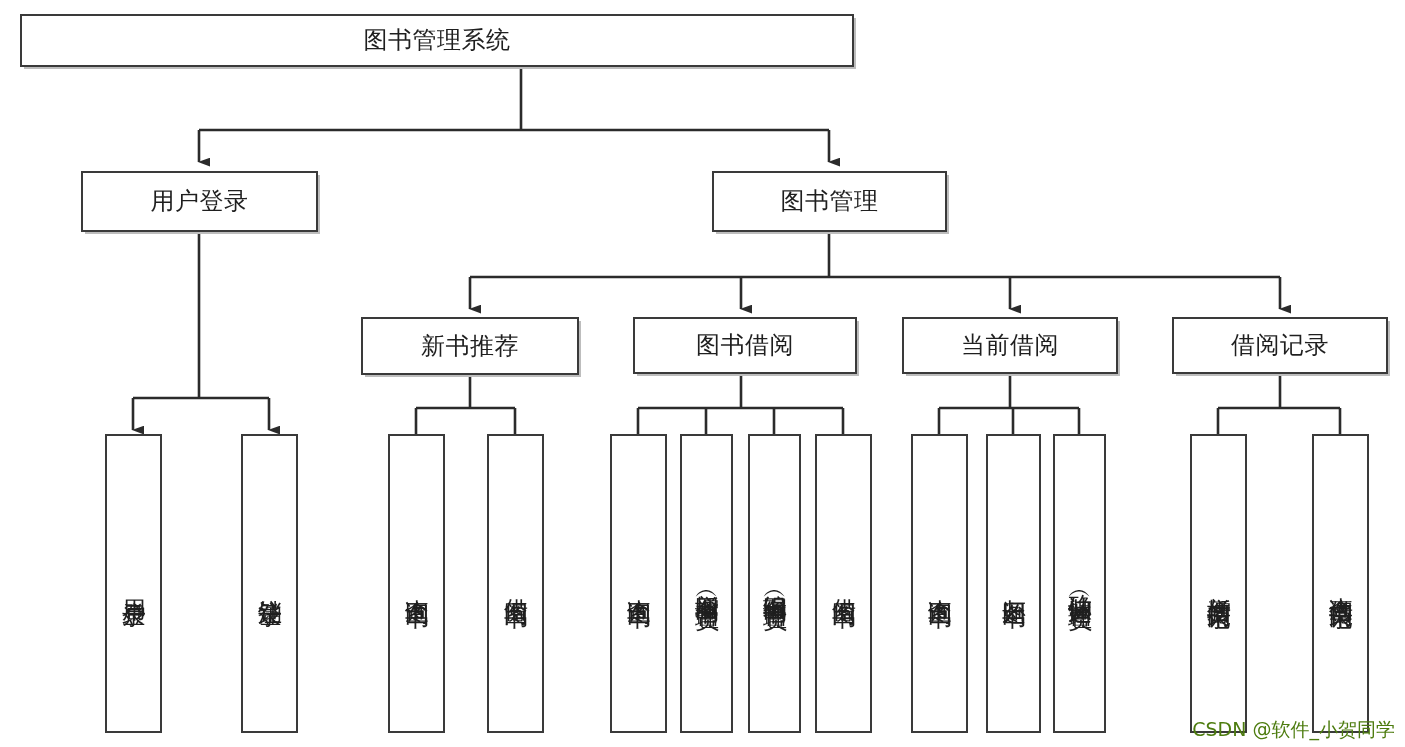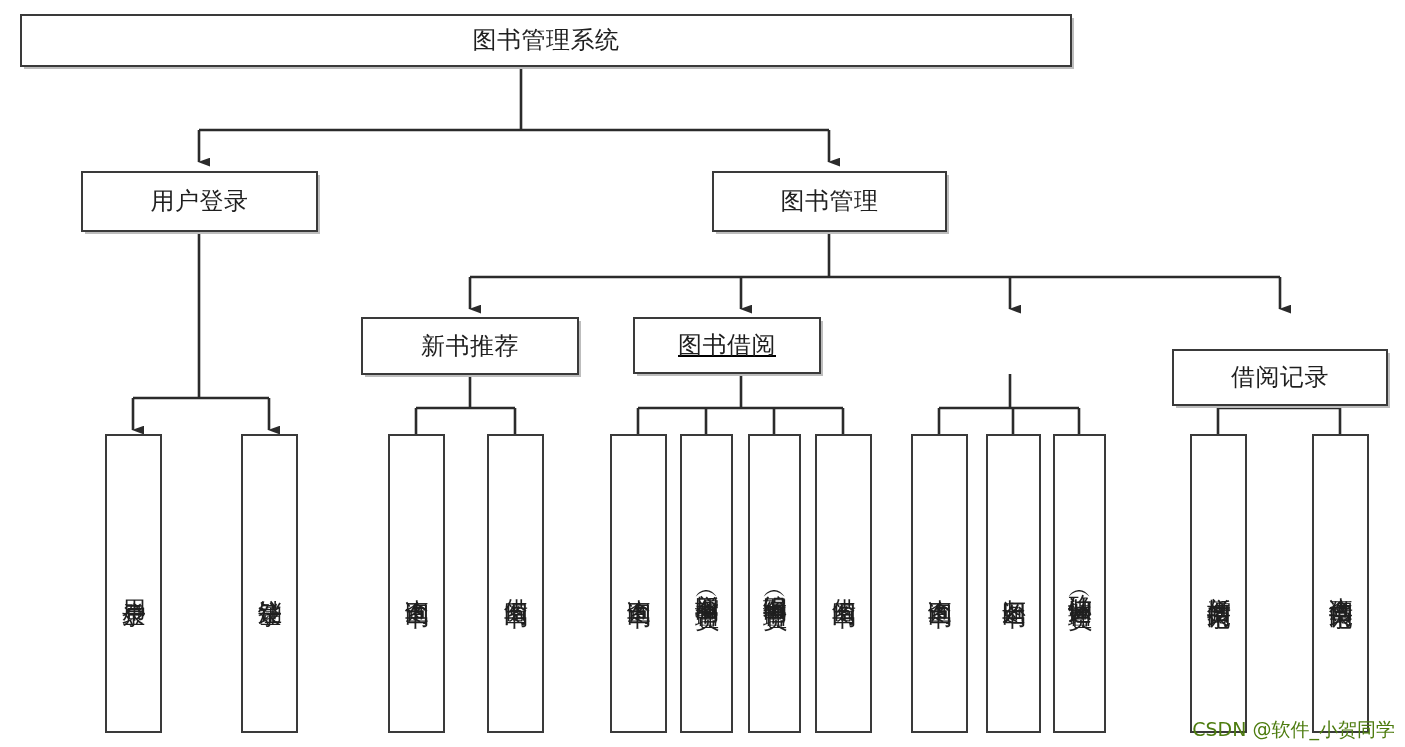--- a/index.html
+++ b/index.html
@@ -107,38 +107,41 @@
         <path d="M939,408 L939,440" marker-end="url(#arrowhead)"></path>
         <path d="M1013,408 L1013,440" marker-end="url(#arrowhead)"></path>
         <path d="M1079,408 L1079,440" marker-end="url(#arrowhead)"></path>
         <path d="M1280,374 L1280,408"></path>
         <path d="M1218,408 L1340,408"></path>
         <path d="M1218,408 L1218,440" marker-end="url(#arrowhead)"></path>
         <path d="M1340,408 L1340,440" marker-end="url(#arrowhead)"></path>
       </g>
   </svg>
 
-  <div class="node-box shadowed" style="left: 20px; top: 14px; width: 1052px; height: 53px; justify-content: center;">
+  <div class="node-box shadowed" style="left: 20px; top: 14px; width: 834px; height: 53px; justify-content: center;">
     <span class="node-label-h">图书管理系统</span>
   </div>
 
   <div class="node-box shadowed" style="left: 81px; top: 171px; width: 237px; height: 61px;">
     <span class="node-label-h">用户登录</span>
   </div>
   <div class="node-box shadowed" style="left: 712px; top: 171px; width: 235px; height: 61px; align-items: center;">
     <span class="node-label-h">图书管理</span>
   </div>
 
   <div class="node-box shadowed" style="left: 361px; top: 317px; width: 218px; height: 58px;">
     <span class="node-label-h">新书推荐</span>
   </div>
-  <div class="node-box shadowed" style="left: 633px; top: 317px; width: 188px; height: 57px; text-decoration: underline;">
+  <div class="node-box shadowed" style="left: 633px; top: 317px; width: 224px; height: 57px;">
     <span class="node-label-h">图书借阅</span>
   </div>
-  <div class="node-box shadowed" style="left: 1172px; top: 317px; width: 216px; height: 57px; margin-top: 32px;">
+  <div class="node-box shadowed" style="left: 902px; top: 317px; width: 216px; height: 57px;">
+    <span class="node-label-h">当前借阅</span>
+  </div>
+  <div class="node-box shadowed" style="left: 1172px; top: 317px; width: 216px; height: 57px;">
     <span class="node-label-h">借阅记录</span>
   </div>
 
   <div class="node-box" style="left: 105px; top: 434px; width: 57px; height: 299px;">
     <span class="node-label-v">用户登录</span>
   </div>
   <div class="node-box" style="left: 241px; top: 434px; width: 57px; height: 299px;">
     <span class="node-label-v">注销登录</span>
   </div>
   <div class="node-box" style="left: 388px; top: 434px; width: 57px; height: 299px;">

